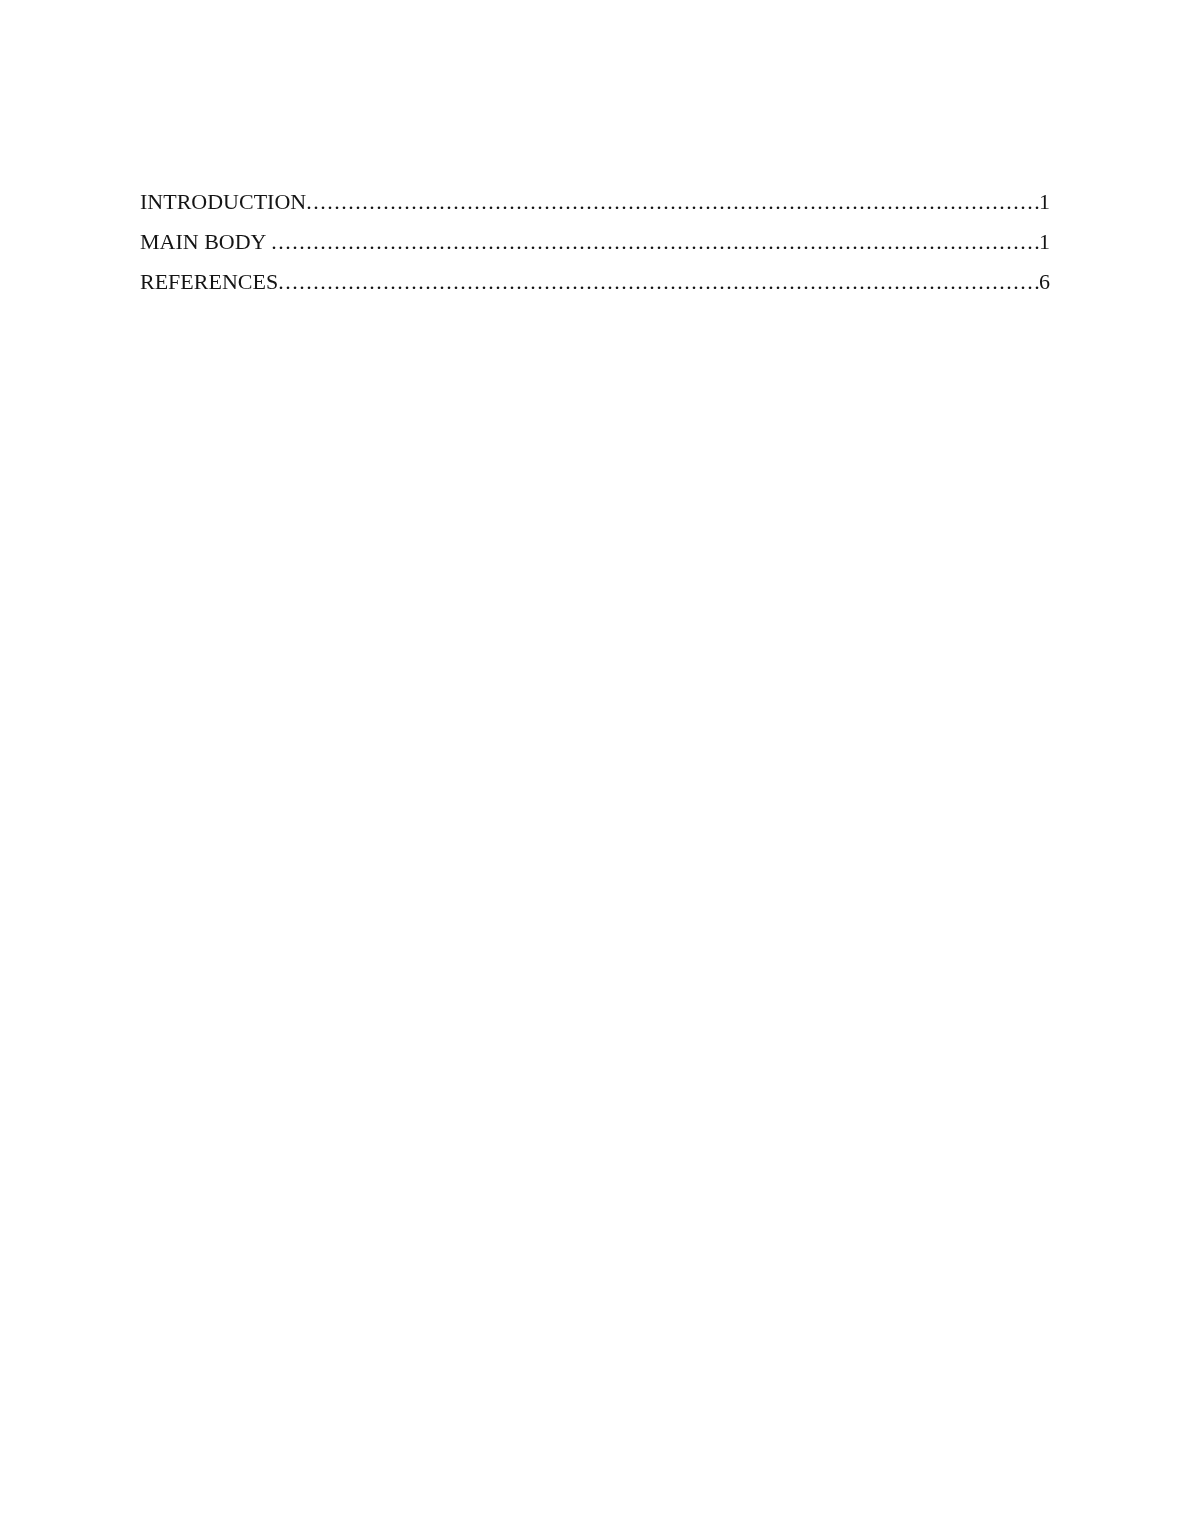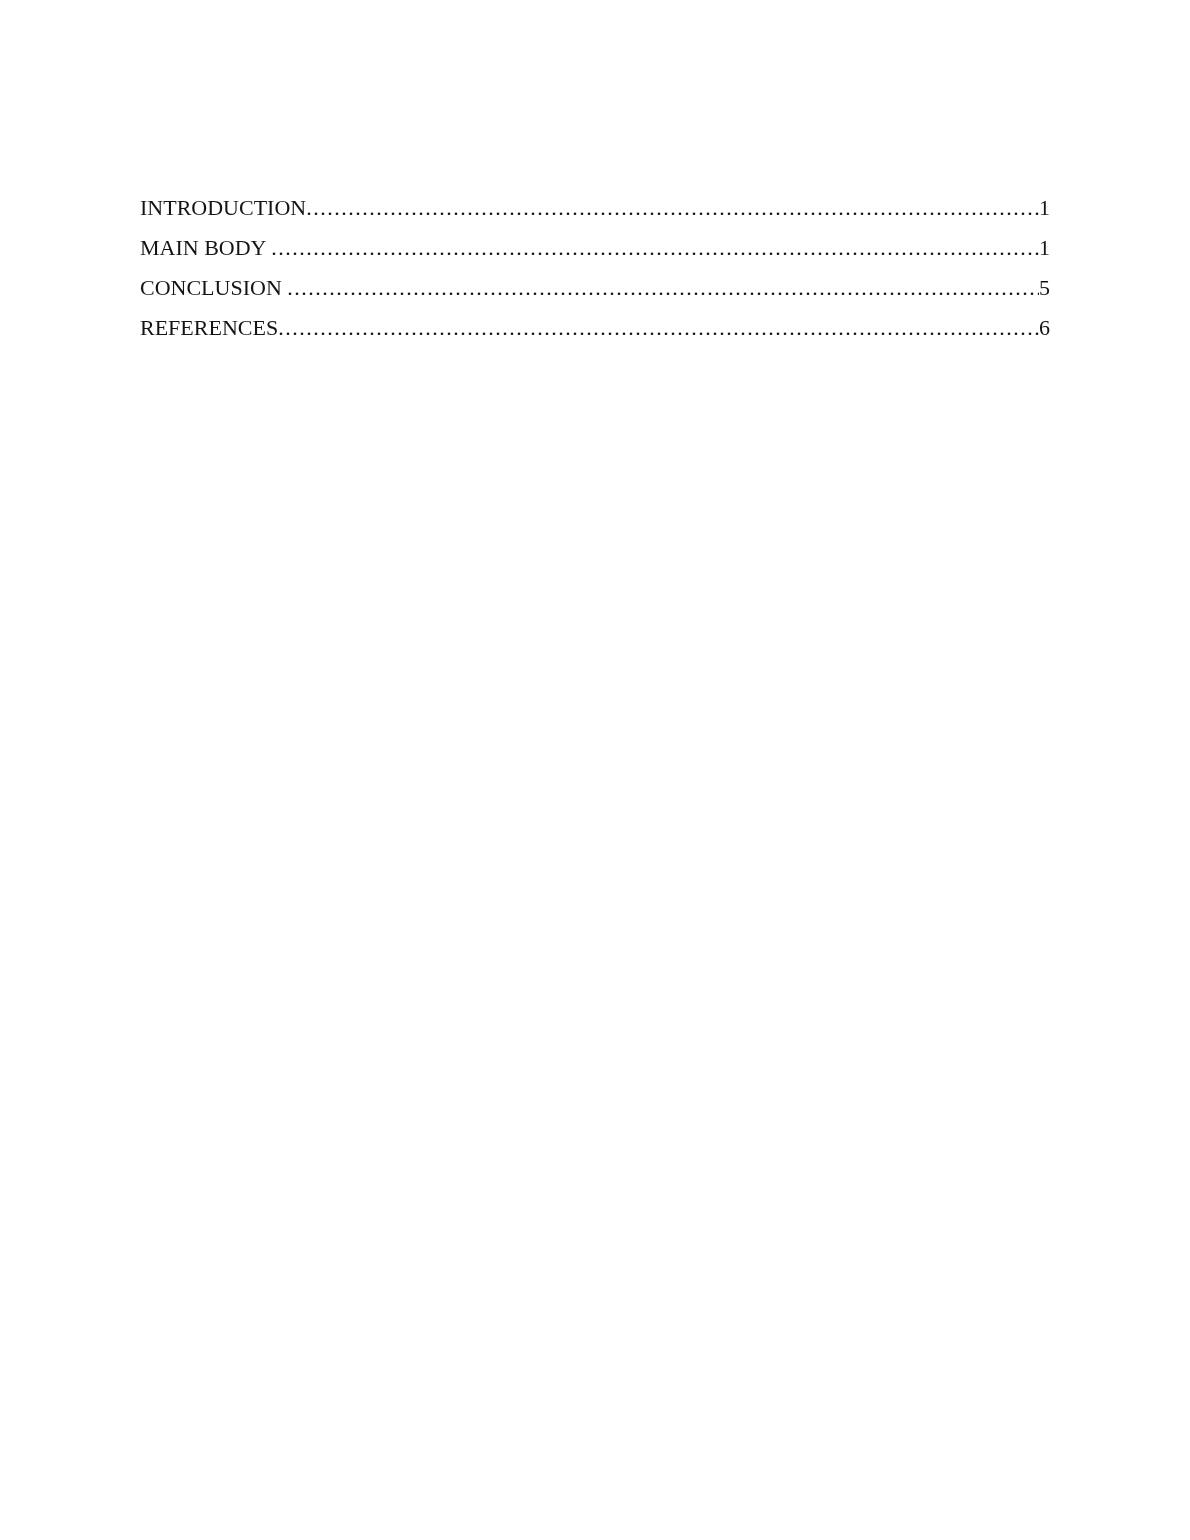--- a/index.html
+++ b/index.html
@@ -25,21 +25,21 @@
   .doc-title {
     text-align: center;
     font-weight: bold;
     font-size: 29px;
     line-height: 1.15;
     color: #111111;
     letter-spacing: 0.2px;
   }
 
   .toc {
-    margin-top: 28px;
+    margin-top: 22px;
   }
 
   .toc-row {
     display: flex;
     align-items: baseline;
     height: 40px;
     font-size: 22px;
     line-height: 40px;
     cursor: default;
   }
@@ -83,25 +83,20 @@
           <span class="toc-dots"></span>
           <span class="toc-page">1</span>
         </div>
 
         <div class="toc-row">
           <span class="toc-label">MAIN BODY </span>
           <span class="toc-dots"></span>
           <span class="toc-page">1</span>
         </div>
 
-        <div class="toc-row">
-          <span class="toc-label">CONCLUSION </span>
-          <span class="toc-dots"></span>
-          <span class="toc-page">5</span>
-        </div>
 
         <div class="toc-row">
           <span class="toc-label">REFERENCES</span>
           <span class="toc-dots"></span>
           <span class="toc-page">6</span>
         </div>
       </div>
 
   </div>
 </div>

